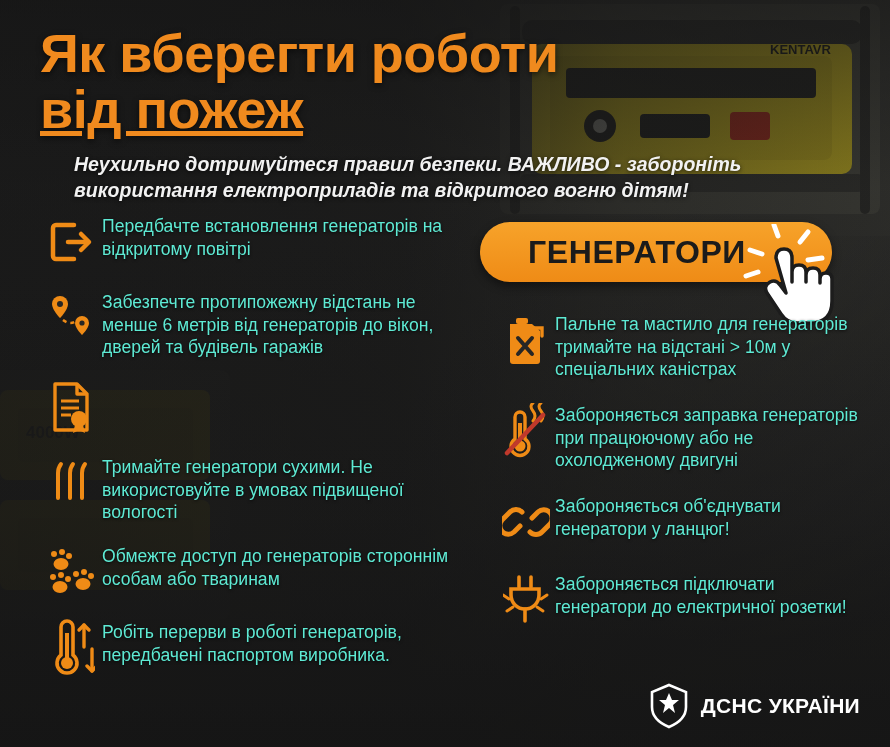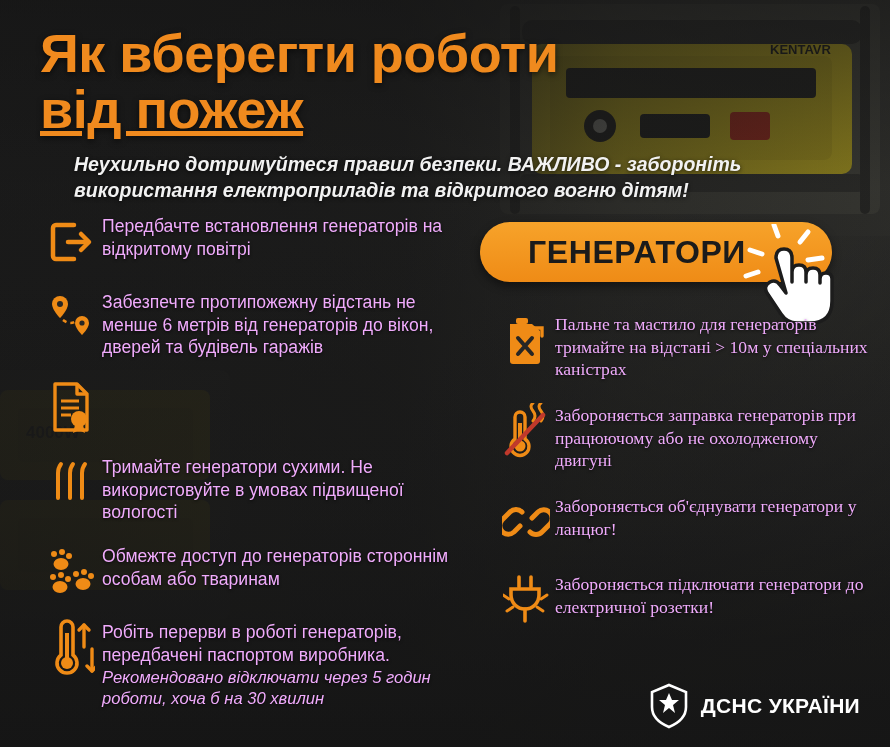--- a/index.html
+++ b/index.html
@@ -126,31 +126,31 @@
     flex: 0 0 62px;
     height: 56px;
     display: flex;
     align-items: center;
     justify-content: center;
   }
   .item .txt {
     flex: 1;
     font-size: 17.6px;
     line-height: 1.29;
-    color: #f0abfc;
+    color: #5eead4;
     padding-top: 1px;
     text-shadow: 0 1px 3px rgba(0,0,0,0.75);
   }
   .item .txt .it {
     display: block;
     font-style: italic;
     font-size: 16.6px;
   }
 
-  .col-right .item { margin-bottom: 22px; font-family: Liberation Serif, serif; }
+  .col-right .item { margin-bottom: 22px; }
   .col-right .item .ico { flex: 0 0 58px; }
   .col-right .item .txt { font-size: 17.6px; }
 
   
   .footer {
     position: absolute;
     right: 30px;
     bottom: 18px;
     display: flex;
     align-items: center;
@@ -311,21 +311,20 @@
             <g stroke="#ef8b16" stroke-width="3.4" stroke-linecap="round" stroke-linejoin="round" fill="none">
               <line x1="37" y1="8" x2="37" y2="30"></line>
               <path d="M32 13 l5-5 l5 5"></path>
               <line x1="45" y1="32" x2="45" y2="54"></line>
               <path d="M40 49 l5 5 l5-5"></path>
             </g>
           </svg>
         </div>
         <div class="txt">
           <span>Робіть перерви в роботі генераторів, передбачені паспортом виробника.</span>
-          <span class="it">Рекомендовано відключати через 5 годин роботи, хоча б на 30 хвилин</span>
         </div>
       </div>
 
     </div>
 
     <div class="col-right">
 
       <div class="item">
         <div class="ico">
           <svg width="44" height="52" viewBox="0 0 44 52">

